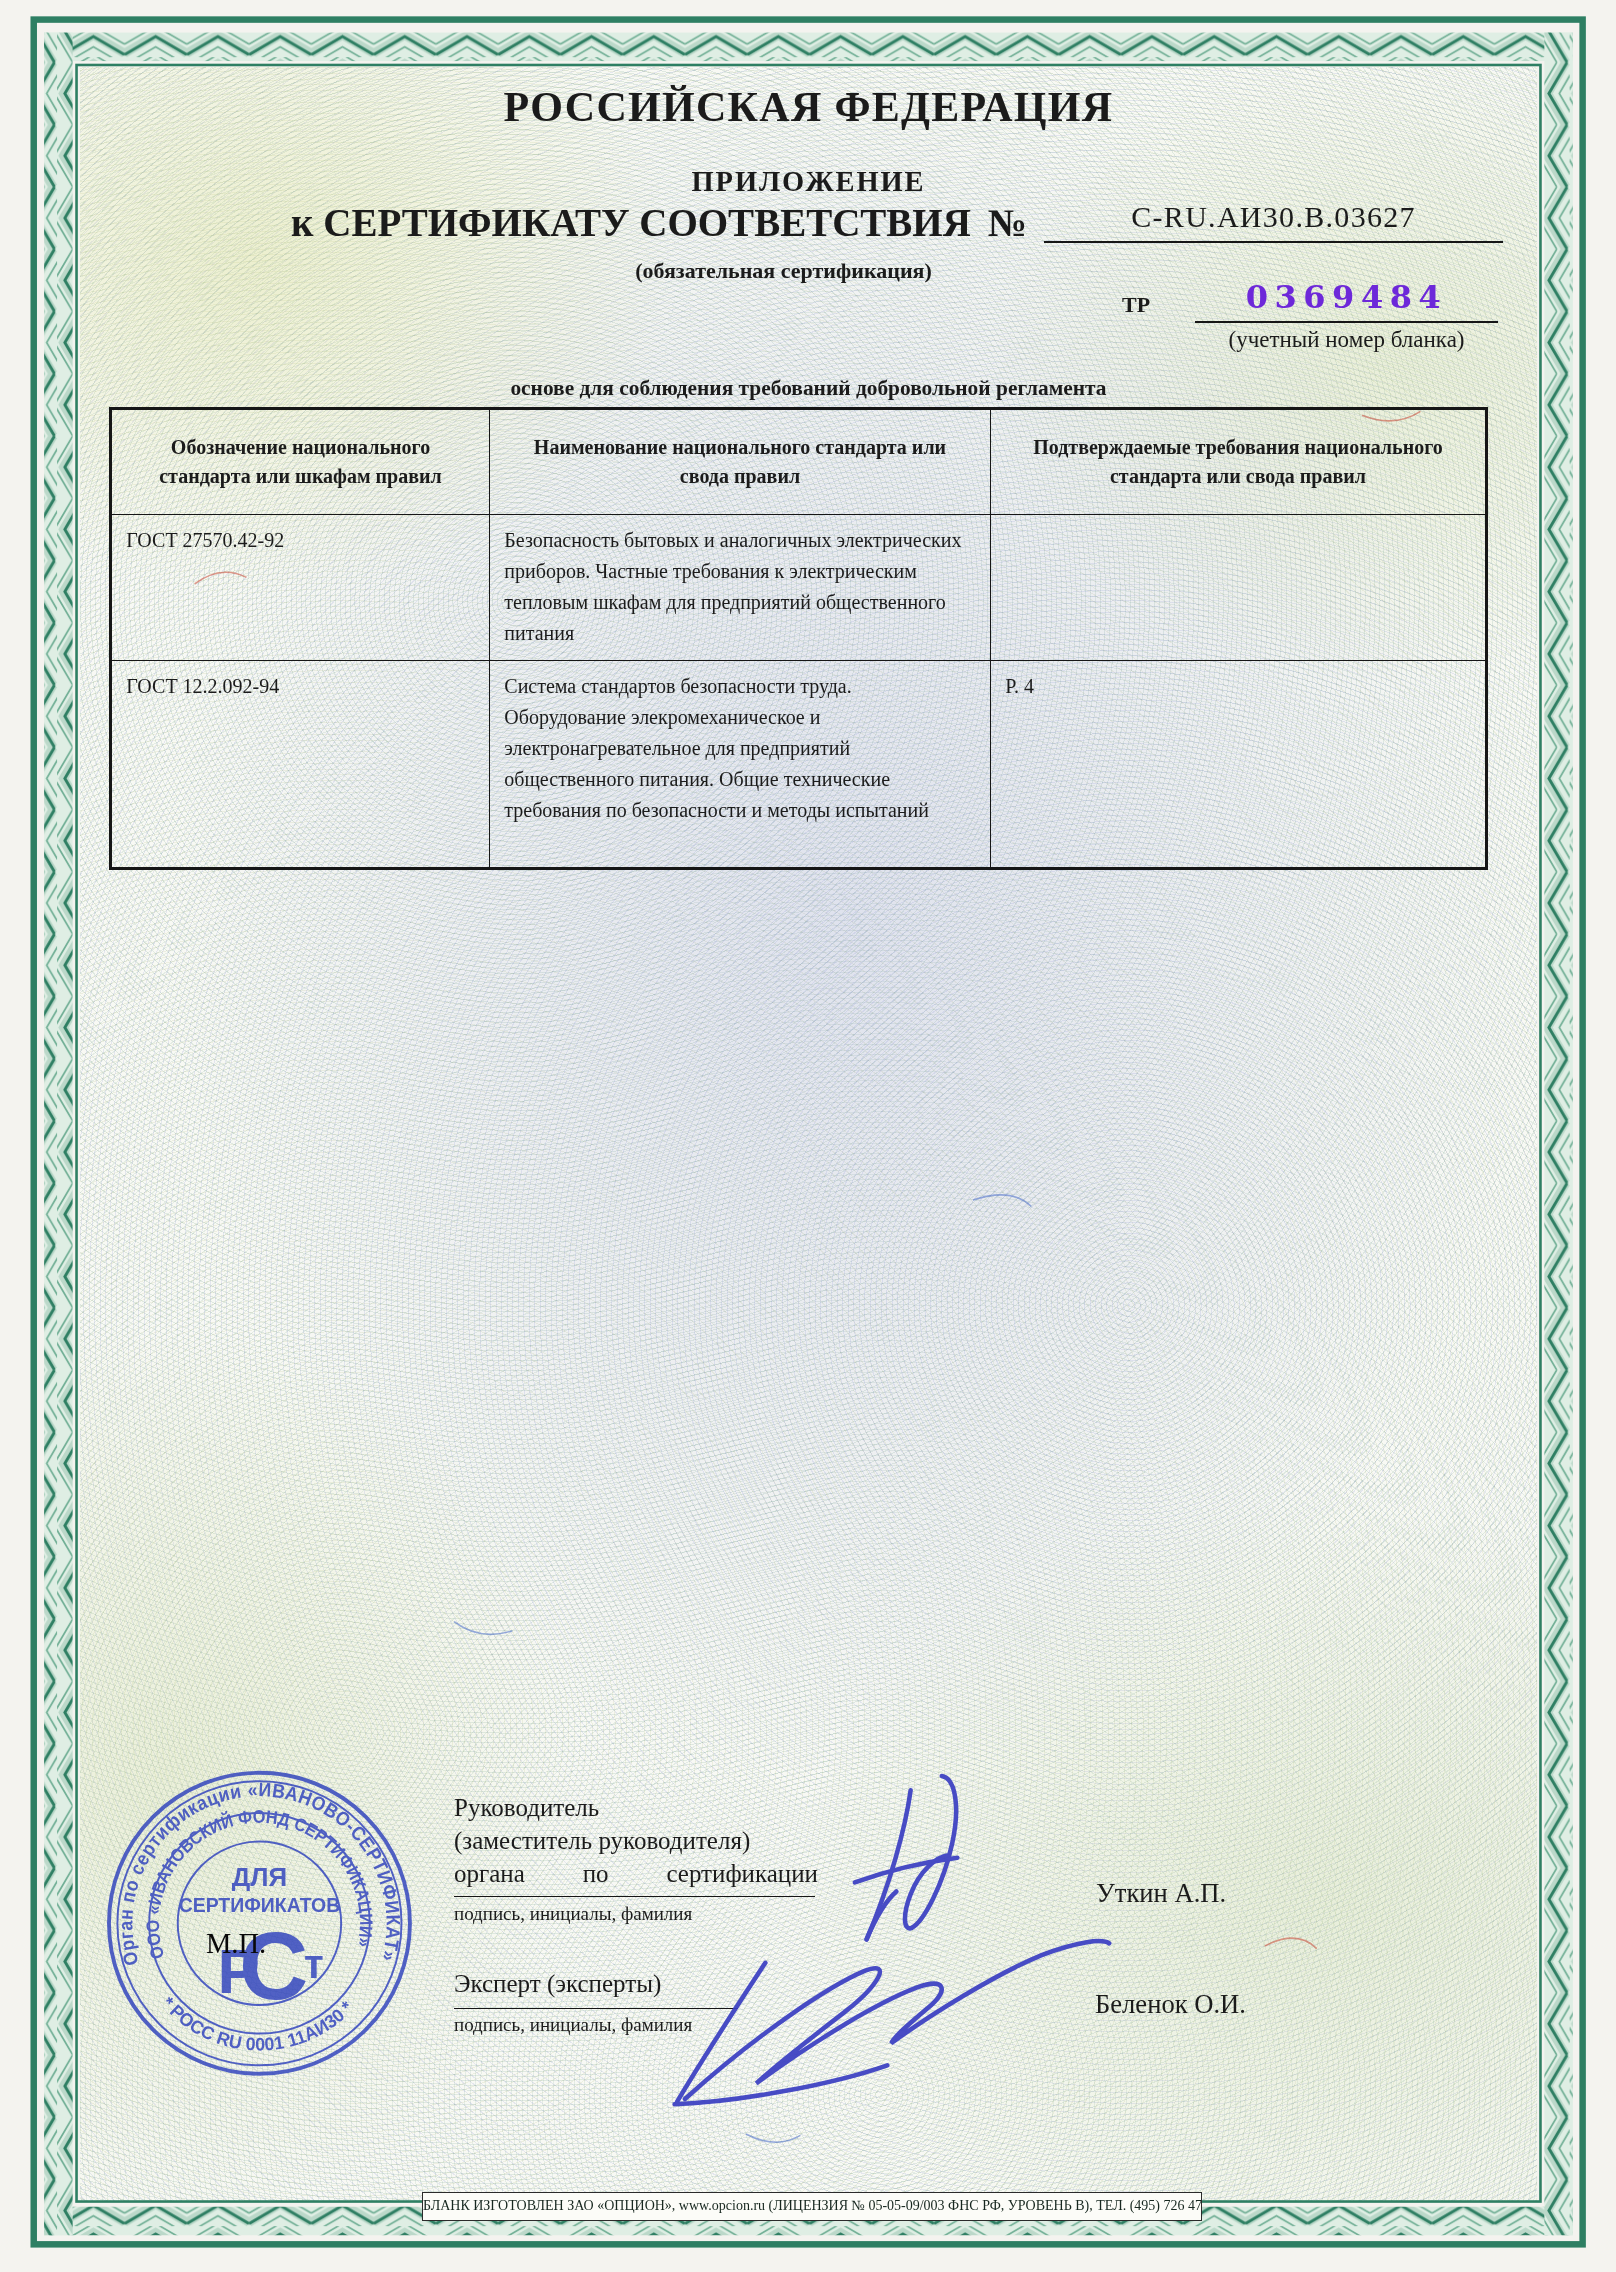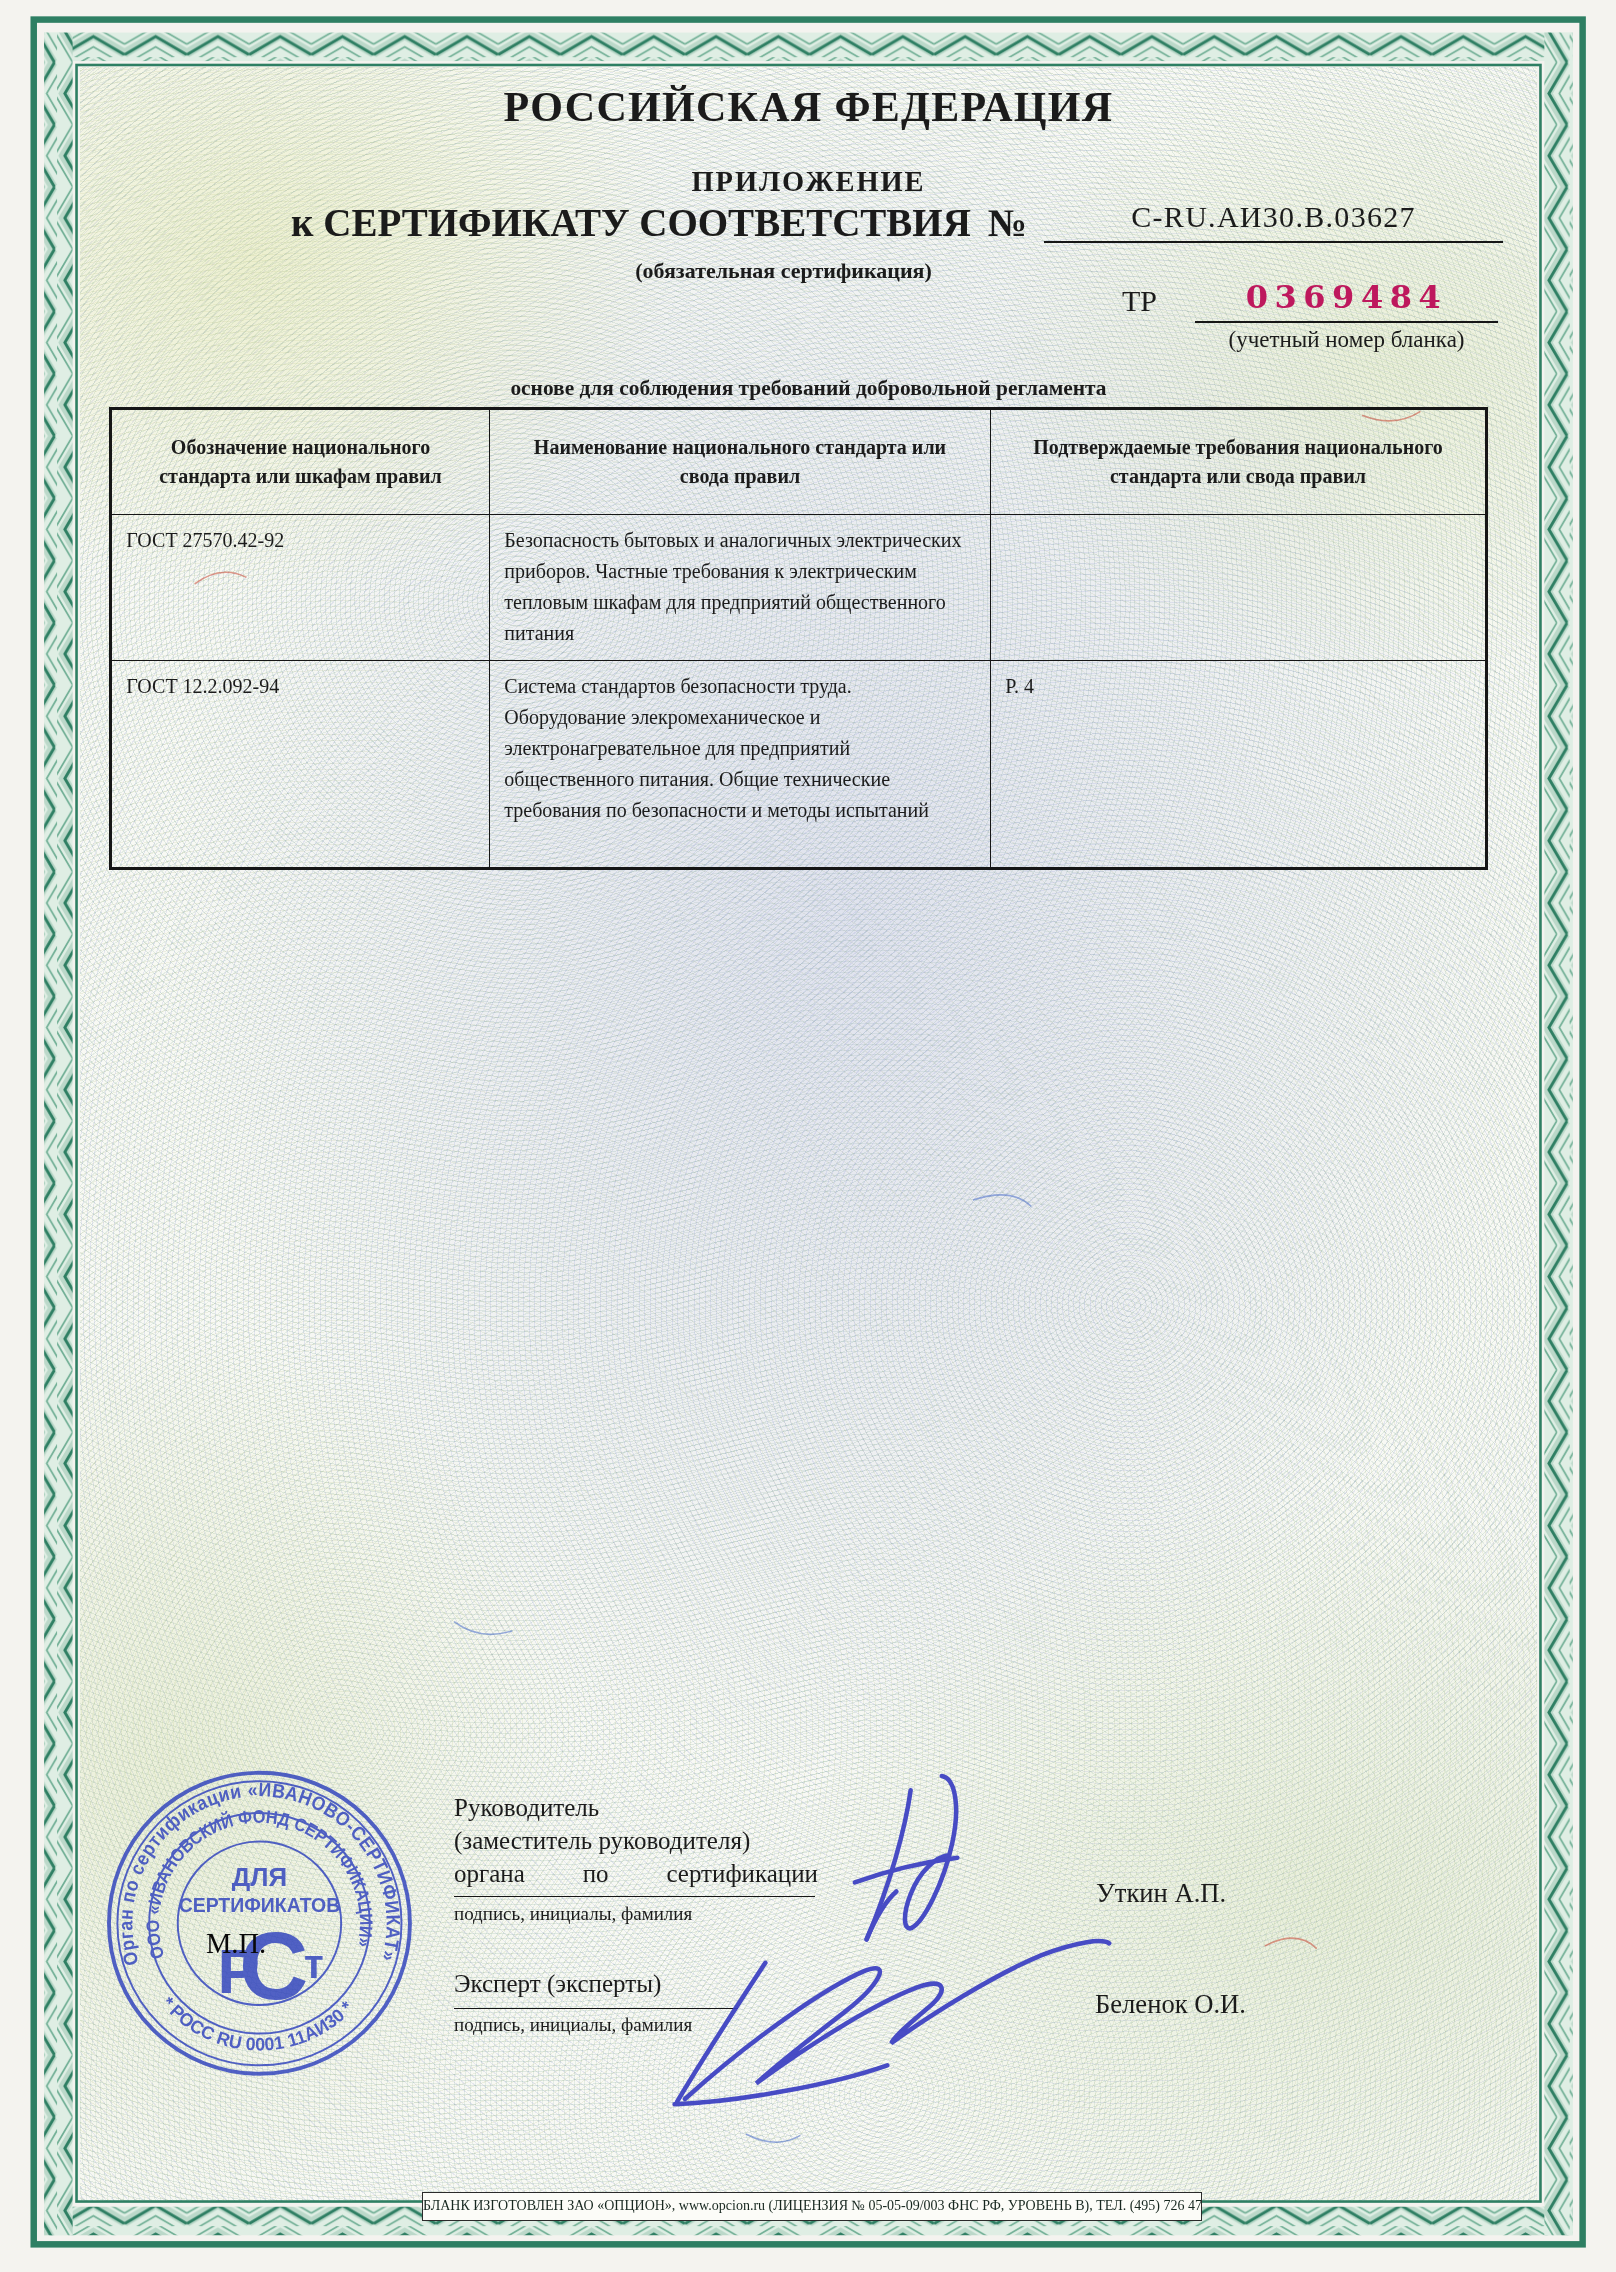--- a/index.html
+++ b/index.html
@@ -34,23 +34,23 @@
 
   .cert-line{left:291px;top:200px;width:1212px;display:flex;align-items:flex-start;gap:17px;}
   .cert-label{font-size:39px;font-weight:bold;white-space:nowrap;}
   .num-sign{font-size:39px;font-weight:bold;}
   .cert-num-box{flex:1;text-align:center;border-bottom:2.6px solid #161616;
     font-size:30px;letter-spacing:1.3px;padding-bottom:6.5px;white-space:nowrap;}
   .cert-type{top:258px;font-size:22px;font-weight:bold;transform:translateX(-25px);}
 
   .tr-block{left:1122px;top:278px;width:376px;}
   .tr-row{display:flex;align-items:flex-end;}
-  .tr-label{width:73px;font-size:30px;font-weight:normal;padding-bottom:5.2px;}
+  .tr-label{width:73px;font-size:22px;font-weight:bold;padding-bottom:5.2px;}
   .tr-num-box{flex:1;text-align:center;border-bottom:2.6px solid #161616;padding-bottom:5.2px;
-    font-family:"DejaVu Serif", serif;font-size:32px;font-weight:bold;letter-spacing:6.5px;color:#be185d;}
+    font-family:"DejaVu Serif", serif;font-size:32px;font-weight:bold;letter-spacing:6.5px;color:#6d28d9;}
   .tr-caption{margin-left:73px;text-align:center;font-size:23px;padding-top:3.9px;}
 
   .note1{top:348px;font-size:21.4px;font-weight:bold;}
   .note2{top:376px;font-size:21.4px;font-weight:bold;}
 
   table.std{position:absolute;left:109px;top:407px;width:1376px;border-collapse:collapse;
     table-layout:fixed;background:transparent;}
   table.std th, table.std td{border:1.9px solid #161616;font-size:20px;}
   table.std{border:3.2px solid #161616;}
   table.std th{font-weight:bold;text-align:center;vertical-align:middle;line-height:1.45;

